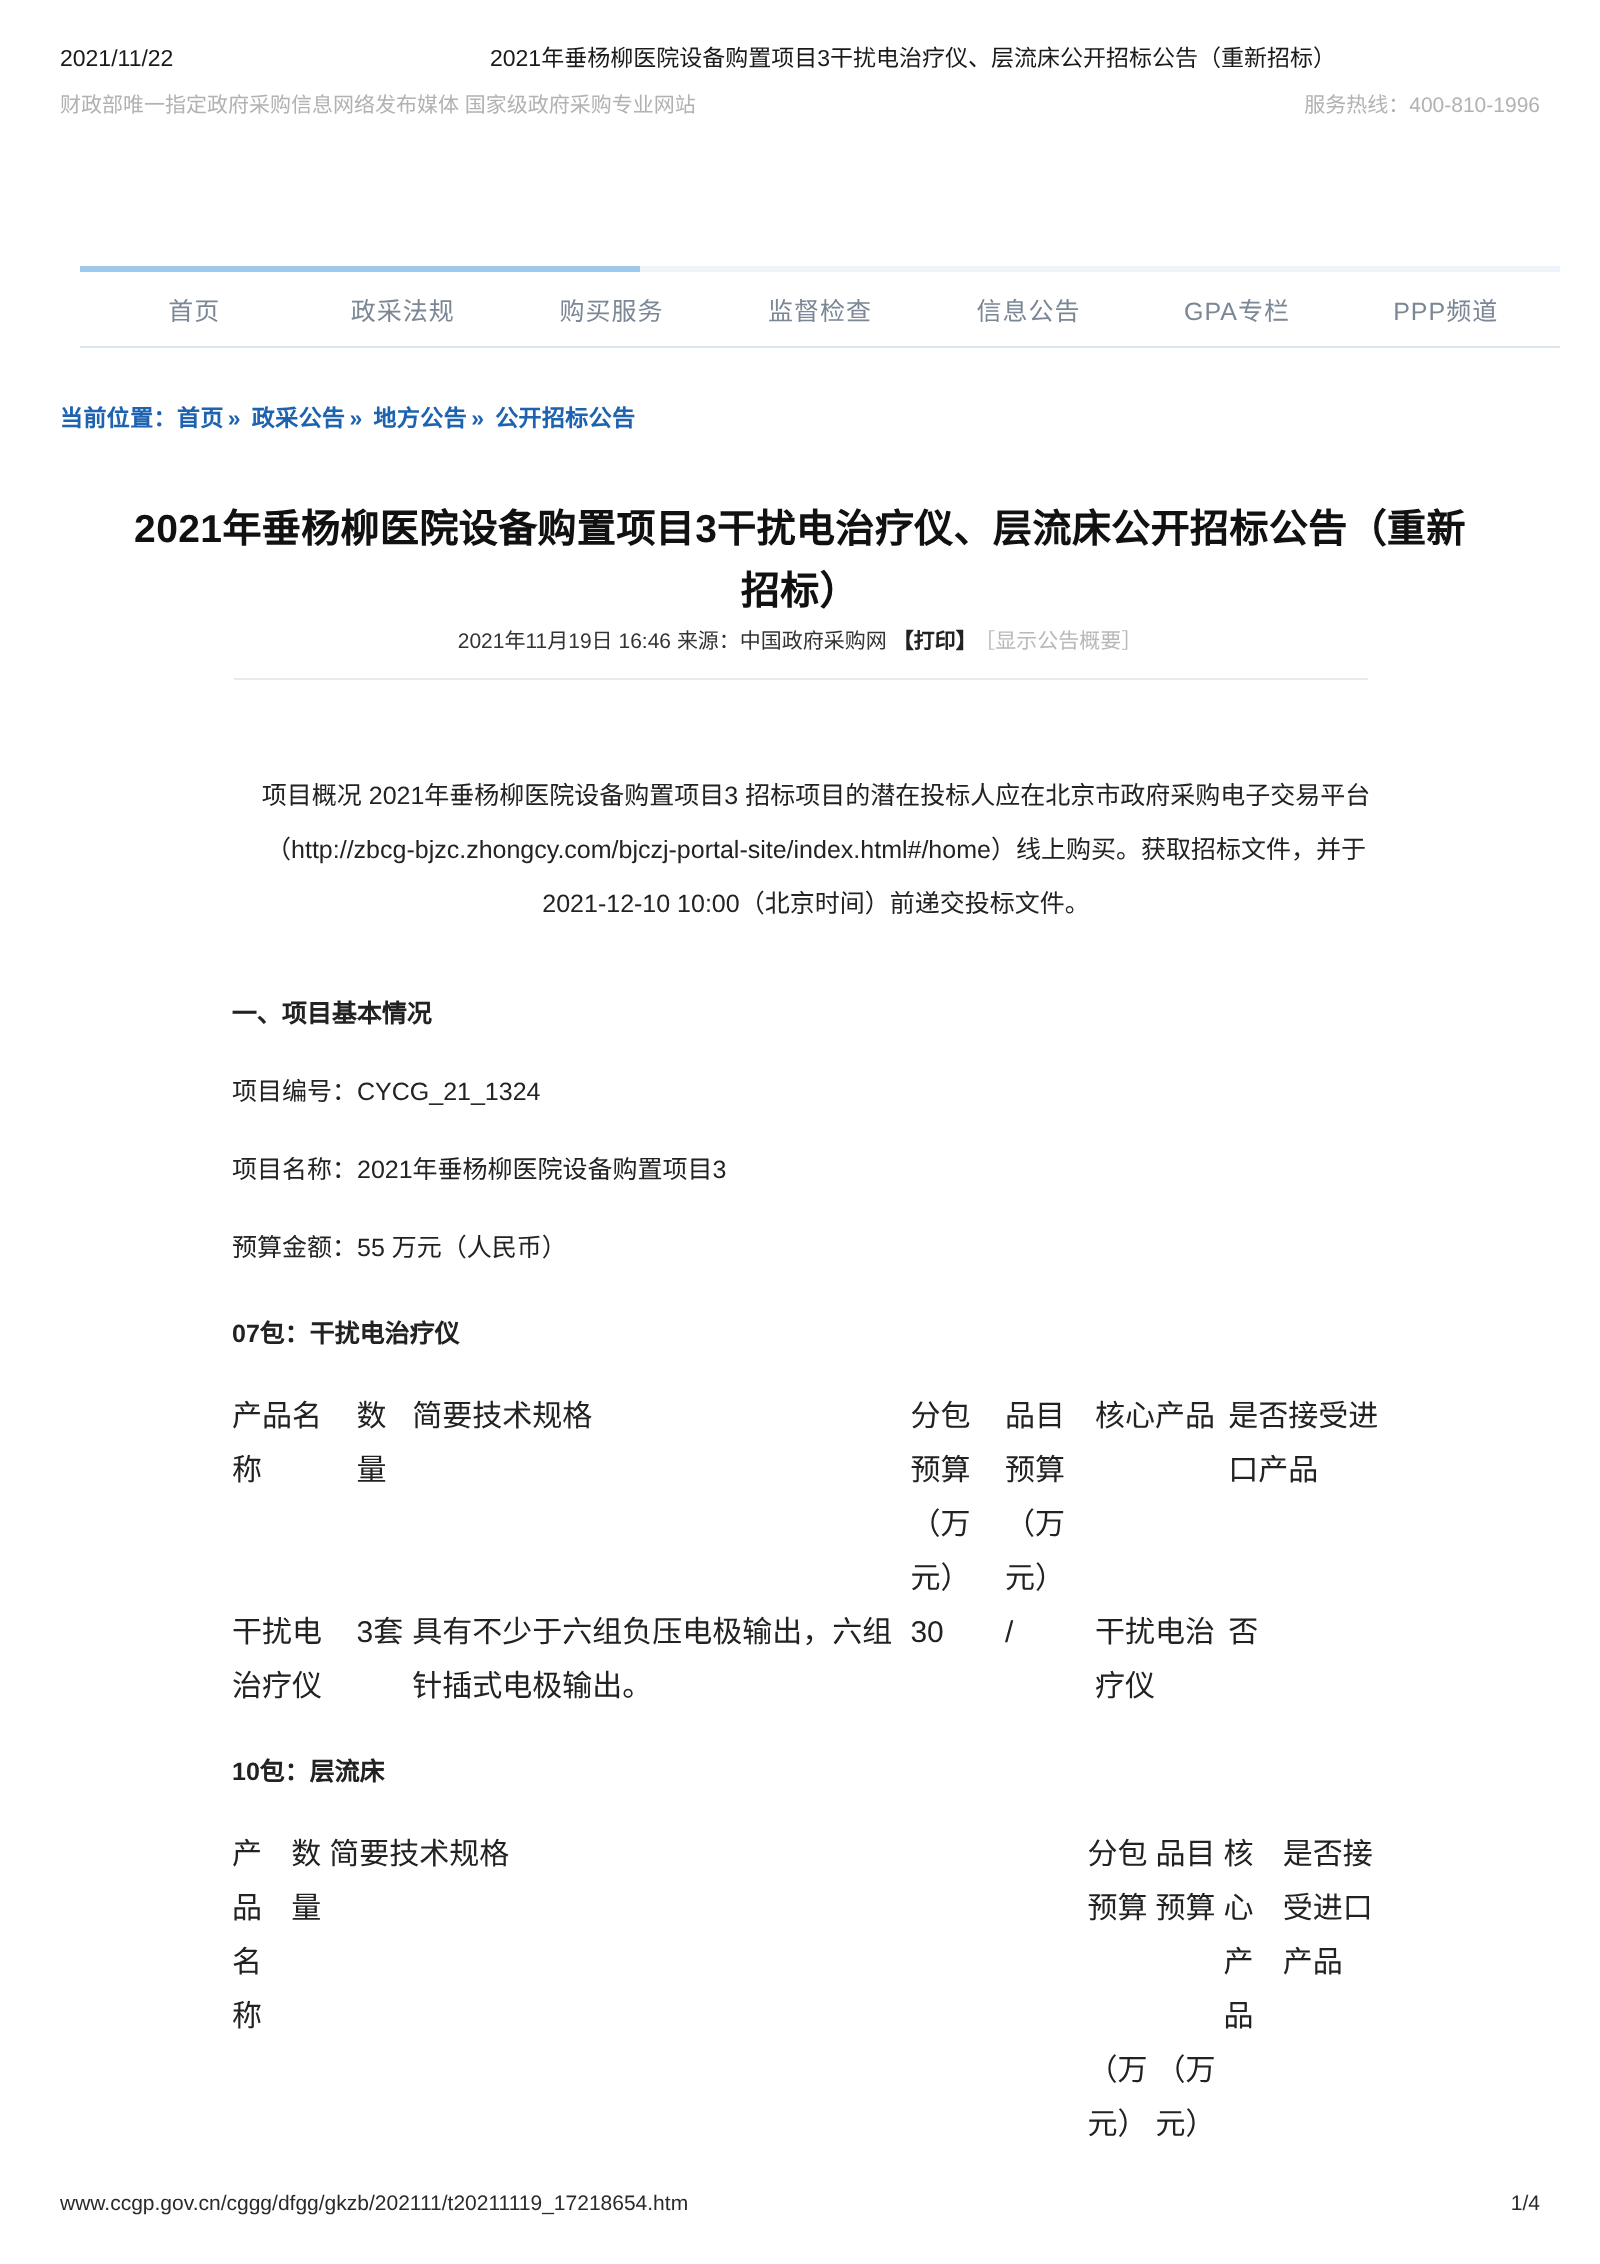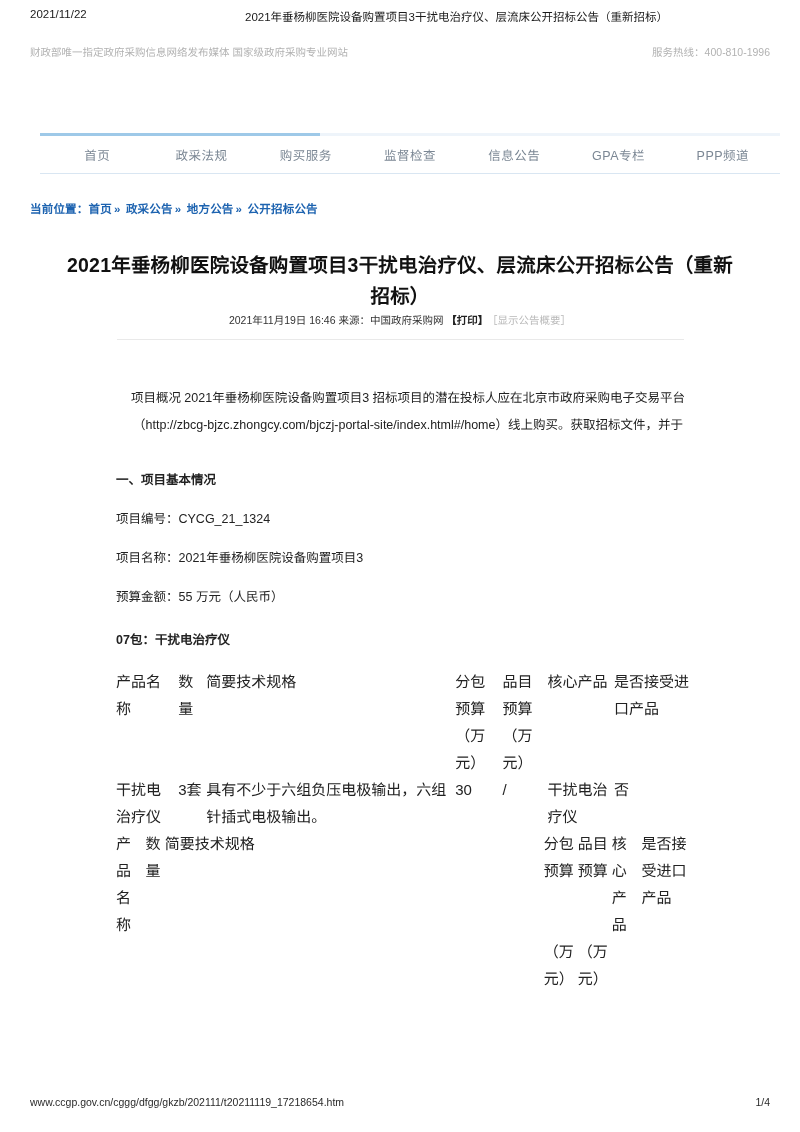--- a/index.html
+++ b/index.html
@@ -19,21 +19,21 @@
 
   
   .print-header {
     position: absolute;
     top: 0; left: 0; right: 0;
     height: 78px;
     padding: 0 30px;
   }
   .ph-row1 {
     display: flex;
-    align-items: flex-start;
+    align-items: flex-end;
     height: 36px;
     padding-top: 8px;
   }
   .ph-date {
     font-size: 11.5px;
     color: #1a1a1a;
     white-space: nowrap;
     width: 215px;
     flex: none;
   }
@@ -242,20 +242,21 @@
   <h1 class="art-title">2021年垂杨柳医院设备购置项目3干扰电治疗仪、层流床公开招标公告（重新招标）</h1>
   <div class="art-meta"><span>2021年11月19日 16:46</span> <span>来源：中国政府采购网</span> <span class="print">【打印】</span><span class="summary">［显示公告概要］</span></div>
   <div class="art-divider"></div>
 </div>
 
 <div class="content">
 
   <div class="p-intro">
     <div>项目概况 2021年垂杨柳医院设备购置项目3 招标项目的潜在投标人应在北京市政府采购电子交易平台</div>
     <div>（http://zbcg-bjzc.zhongcy.com/bjczj-portal-site/index.html#/home）线上购买。获取招标文件，并于</div>
+    <div>2021-12-10 10:00（北京时间）前递交投标文件。</div>
   </div>
 
   <div class="h-sec">一、项目基本情况</div>
 
   <div class="kv">项目编号：CYCG_21_1324</div>
   <div class="kv">项目名称：2021年垂杨柳医院设备购置项目3</div>
   <div class="kv">预算金额：55 万元（人民币）</div>
 
   <div class="pkg-title">07包：干扰电治疗仪</div>
 
@@ -295,20 +296,21 @@
         <td>3套</td>
         <td>具有不少于六组负压电极输出，六组针插式电极输出。</td>
         <td>30</td>
         <td>/</td>
         <td>干扰电治疗仪</td>
         <td>否</td>
       </tr>
     </tbody>
   </table>
 
+  <div class="pkg-title">10包：层流床</div>
 
   <table class="spec t10">
     <colgroup>
       <col class="c-name">
         <col class="c-qty">
         <col class="c-spec">
       <col class="c-pbud">
         <col class="c-ibud">
         <col class="c-core">
         <col class="c-imp">

